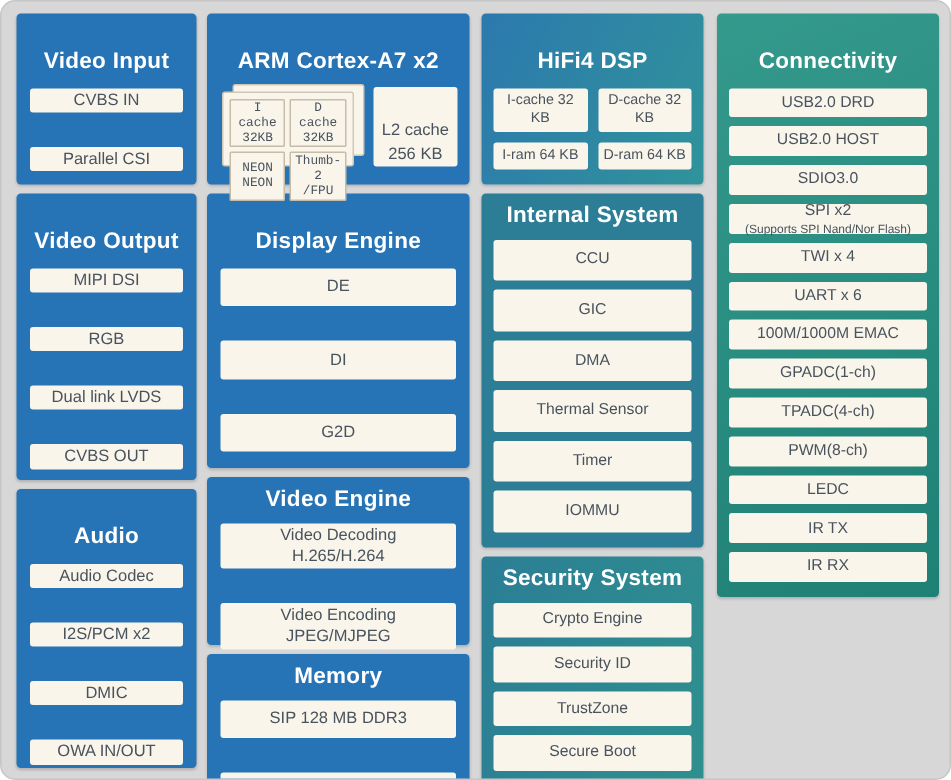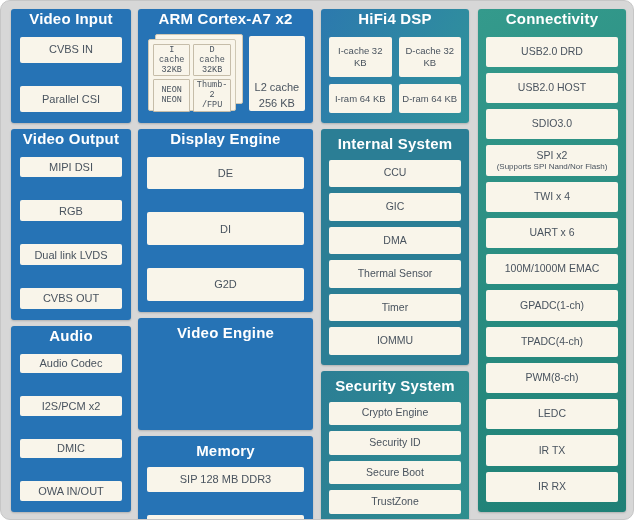--- a/index.html
+++ b/index.html
@@ -20,21 +20,21 @@
     box-shadow:0 1px 2px rgba(0,0,0,0.18);box-sizing:border-box;
   }
   .blue{background:#2673b5;}
   .teal{background:#2b7e95;}
   .teal-grad{background:linear-gradient(105deg,#2b7e95,#2f8f8e);}
   .hifi{background:linear-gradient(115deg,#2c79ae,#30939a);}
   .green{background:linear-gradient(155deg,#349a8c,#1f8076);}
 
   .block-title{
     margin:0;color:#ffffff;text-align:center;font-size:15px;font-weight:bold;
-    padding:2px 4px 8px;letter-spacing:0.2px;line-height:1.1;flex:0 0 auto;
+    padding:24px 4px 8px;letter-spacing:0.2px;line-height:1.1;flex:0 0 auto;
   }
   .small-head .block-title{padding:7px 4px 6px;}
 
   .items{flex:1;display:flex;flex-direction:column;gap:23px;padding:1px 9px 11px;}
   .tight .items{gap:6px;padding:1px 8px 10px;}
   .item{
     flex:1;background:#f9f5ea;border-radius:2px;
     display:flex;flex-direction:column;align-items:center;justify-content:center;
     color:#49535e;font-size:10.5px;line-height:1.3;text-align:center;padding:1px 2px;
     box-sizing:border-box;min-height:0;
@@ -194,20 +194,32 @@
 
           <div class="item">
             <span class="line1">G2D</span>
 
           </div>
         </div>
     </section>
 
     <section class="block blue small-head" style="height:112px">
       <h2 class="block-title">Video Engine</h2>
+      <div class="items">
+
+          <div class="item">
+            <span class="line1">Video Decoding</span>
+            <span class="line2">H.265/H.264</span>
+          </div>
+
+          <div class="item">
+            <span class="line1">Video Encoding</span>
+            <span class="line2">JPEG/MJPEG</span>
+          </div>
+        </div>
     </section>
 
     <section class="block blue small-head" style="height:116px">
       <h2 class="block-title">Memory</h2>
       <div class="items">
 
           <div class="item">
             <span class="line1">SIP 128 MB DDR3</span>
 
           </div>
@@ -292,34 +304,34 @@
             <span class="line1">Crypto Engine</span>
 
           </div>
 
           <div class="item">
             <span class="line1">Security ID</span>
 
           </div>
 
           <div class="item">
+            <span class="line1">TrustZone</span>
+
+          </div>
+
+          <div class="item">
             <span class="line1">Secure Boot</span>
 
           </div>
-
-          <div class="item">
-            <span class="line1">TrustZone</span>
-
-          </div>
         </div>
     </section>
   </div>
 
   <div class="col col4">
-    <section class="block green conn tight" style="height:503px">
+    <section class="block green conn tight" style="height:389px">
       <h2 class="block-title">Connectivity</h2>
       <div class="items">
 
           <div class="item">
             <span class="line1">USB2.0 DRD</span>
 
           </div>
 
           <div class="item">
             <span class="line1">USB2.0 HOST</span>

